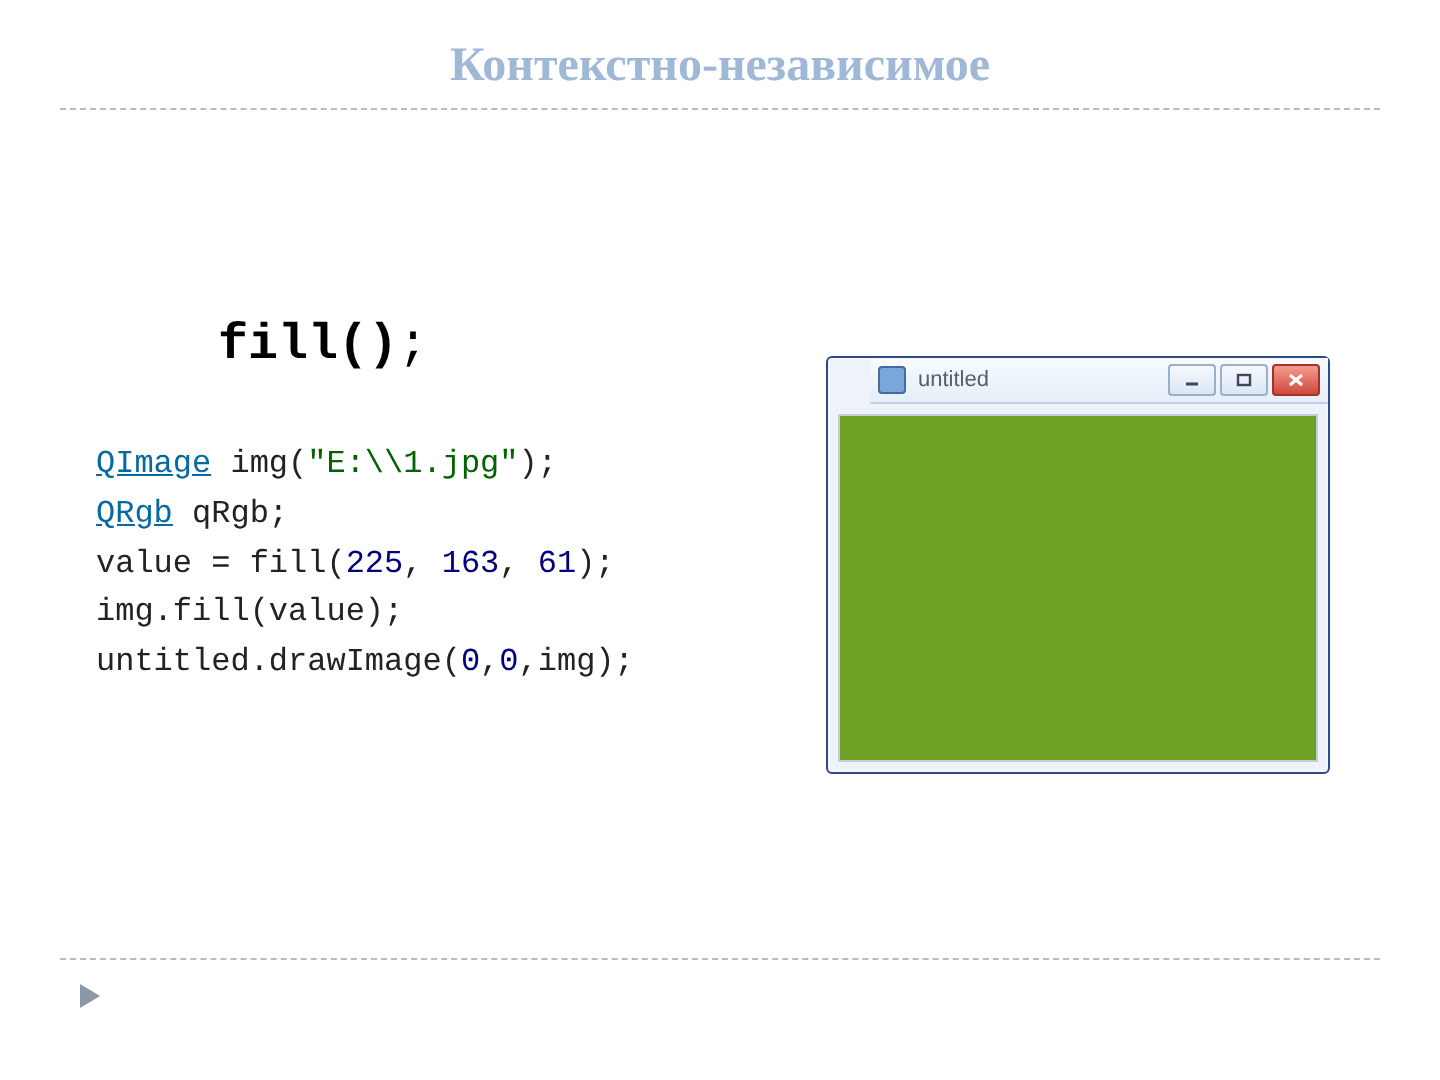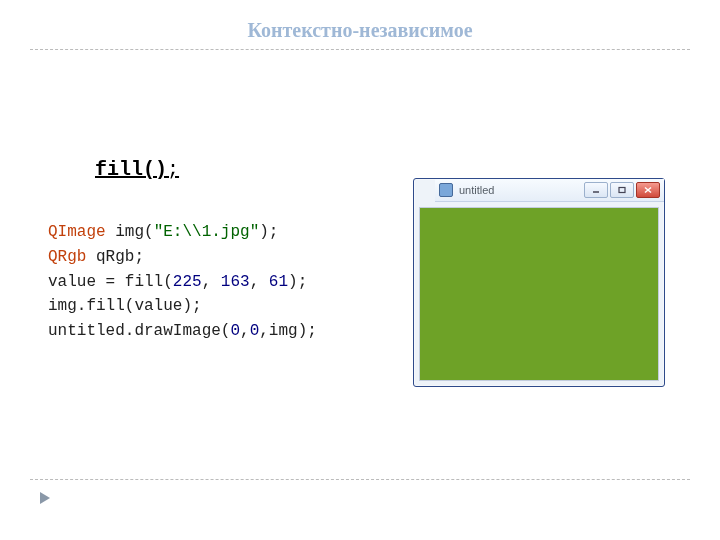--- a/index.html
+++ b/index.html
@@ -8,21 +8,21 @@
     height: 540px;
     background: #fff;
     font-family: Georgia, 'Times New Roman', serif;
     position: relative;
     overflow: hidden;
   }
   .slide-title {
     text-align: center;
     color: #9fb8d6;
     font-weight: bold;
-    font-size: 20px;
+    font-size: 24px;
     padding-top: 18px;
     line-height: 1.25;
     font-family: Georgia, 'Times New Roman', serif;
   }
   .hr-dashed {
     border: none;
     border-top: 1px dashed #bbb;
     margin: 6px 30px 0 30px;
   }
   .hr-bottom {
@@ -37,41 +37,40 @@
     position: absolute;
     left: 40px;
     bottom: 36px;
     width: 0; height: 0;
     border-top: 6px solid transparent;
     border-bottom: 6px solid transparent;
     border-left: 10px solid #8a98a8;
   }
   .method-label {
     position: absolute;
-    left: 95px;
+    left: 109px;
     top: 158px;
     font-family: "Courier New", monospace;
-    font-size: 20px;
+    font-size: 25px;
     font-weight: bold;
     color: #000;
-    text-decoration: underline;
   }
   .method-label .semi { font-weight: normal; color: #000; }
 
   .code-block {
     position: absolute;
     left: 48px;
     top: 220px;
     font-family: "Courier New", monospace;
     font-size: 16px;
     line-height: 1.55;
     color: #222;
     white-space: pre;
   }
-  .code-block .kw-type { color: #c2410c; }
+  .code-block .kw-type { color: #0369a1; text-decoration: underline; }
   .code-block .str { color: #006200; }
   .code-block .num { color: #00007f; }
 
   
   .mock-window {
     position: absolute;
     right: 55px;
     top: 178px;
     width: 250px;
     border: 1px solid #2e4a8a;

